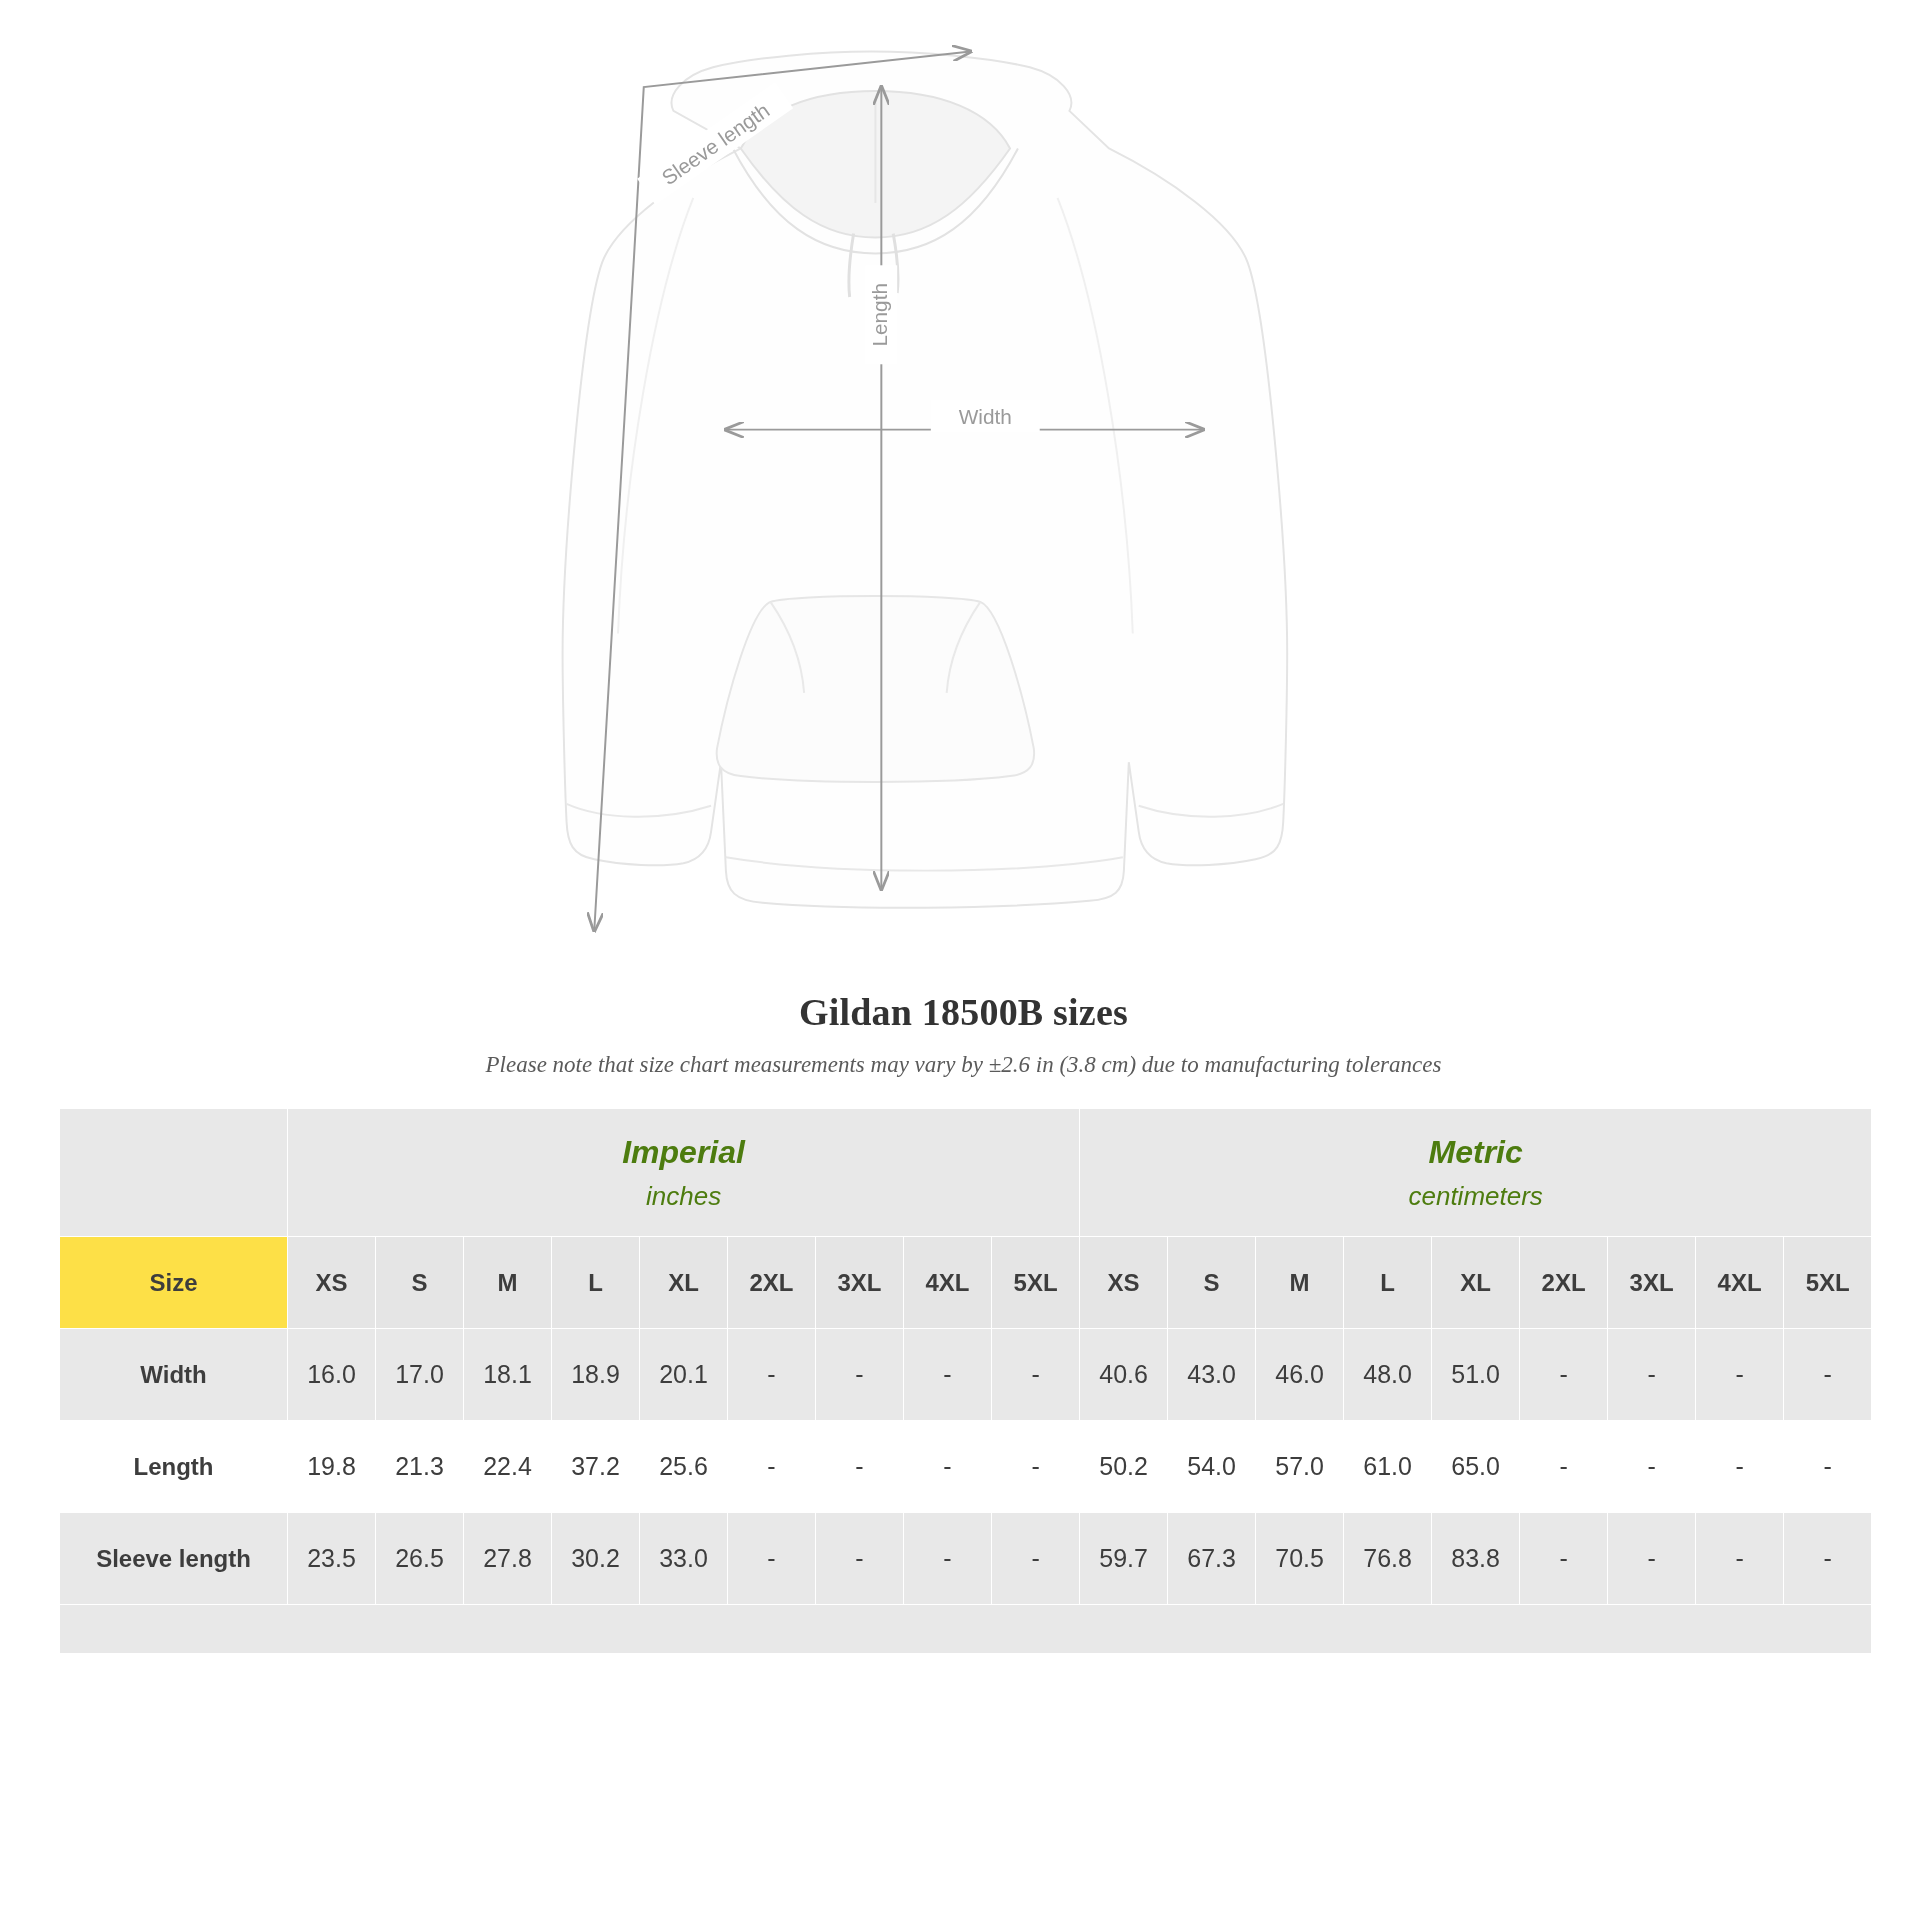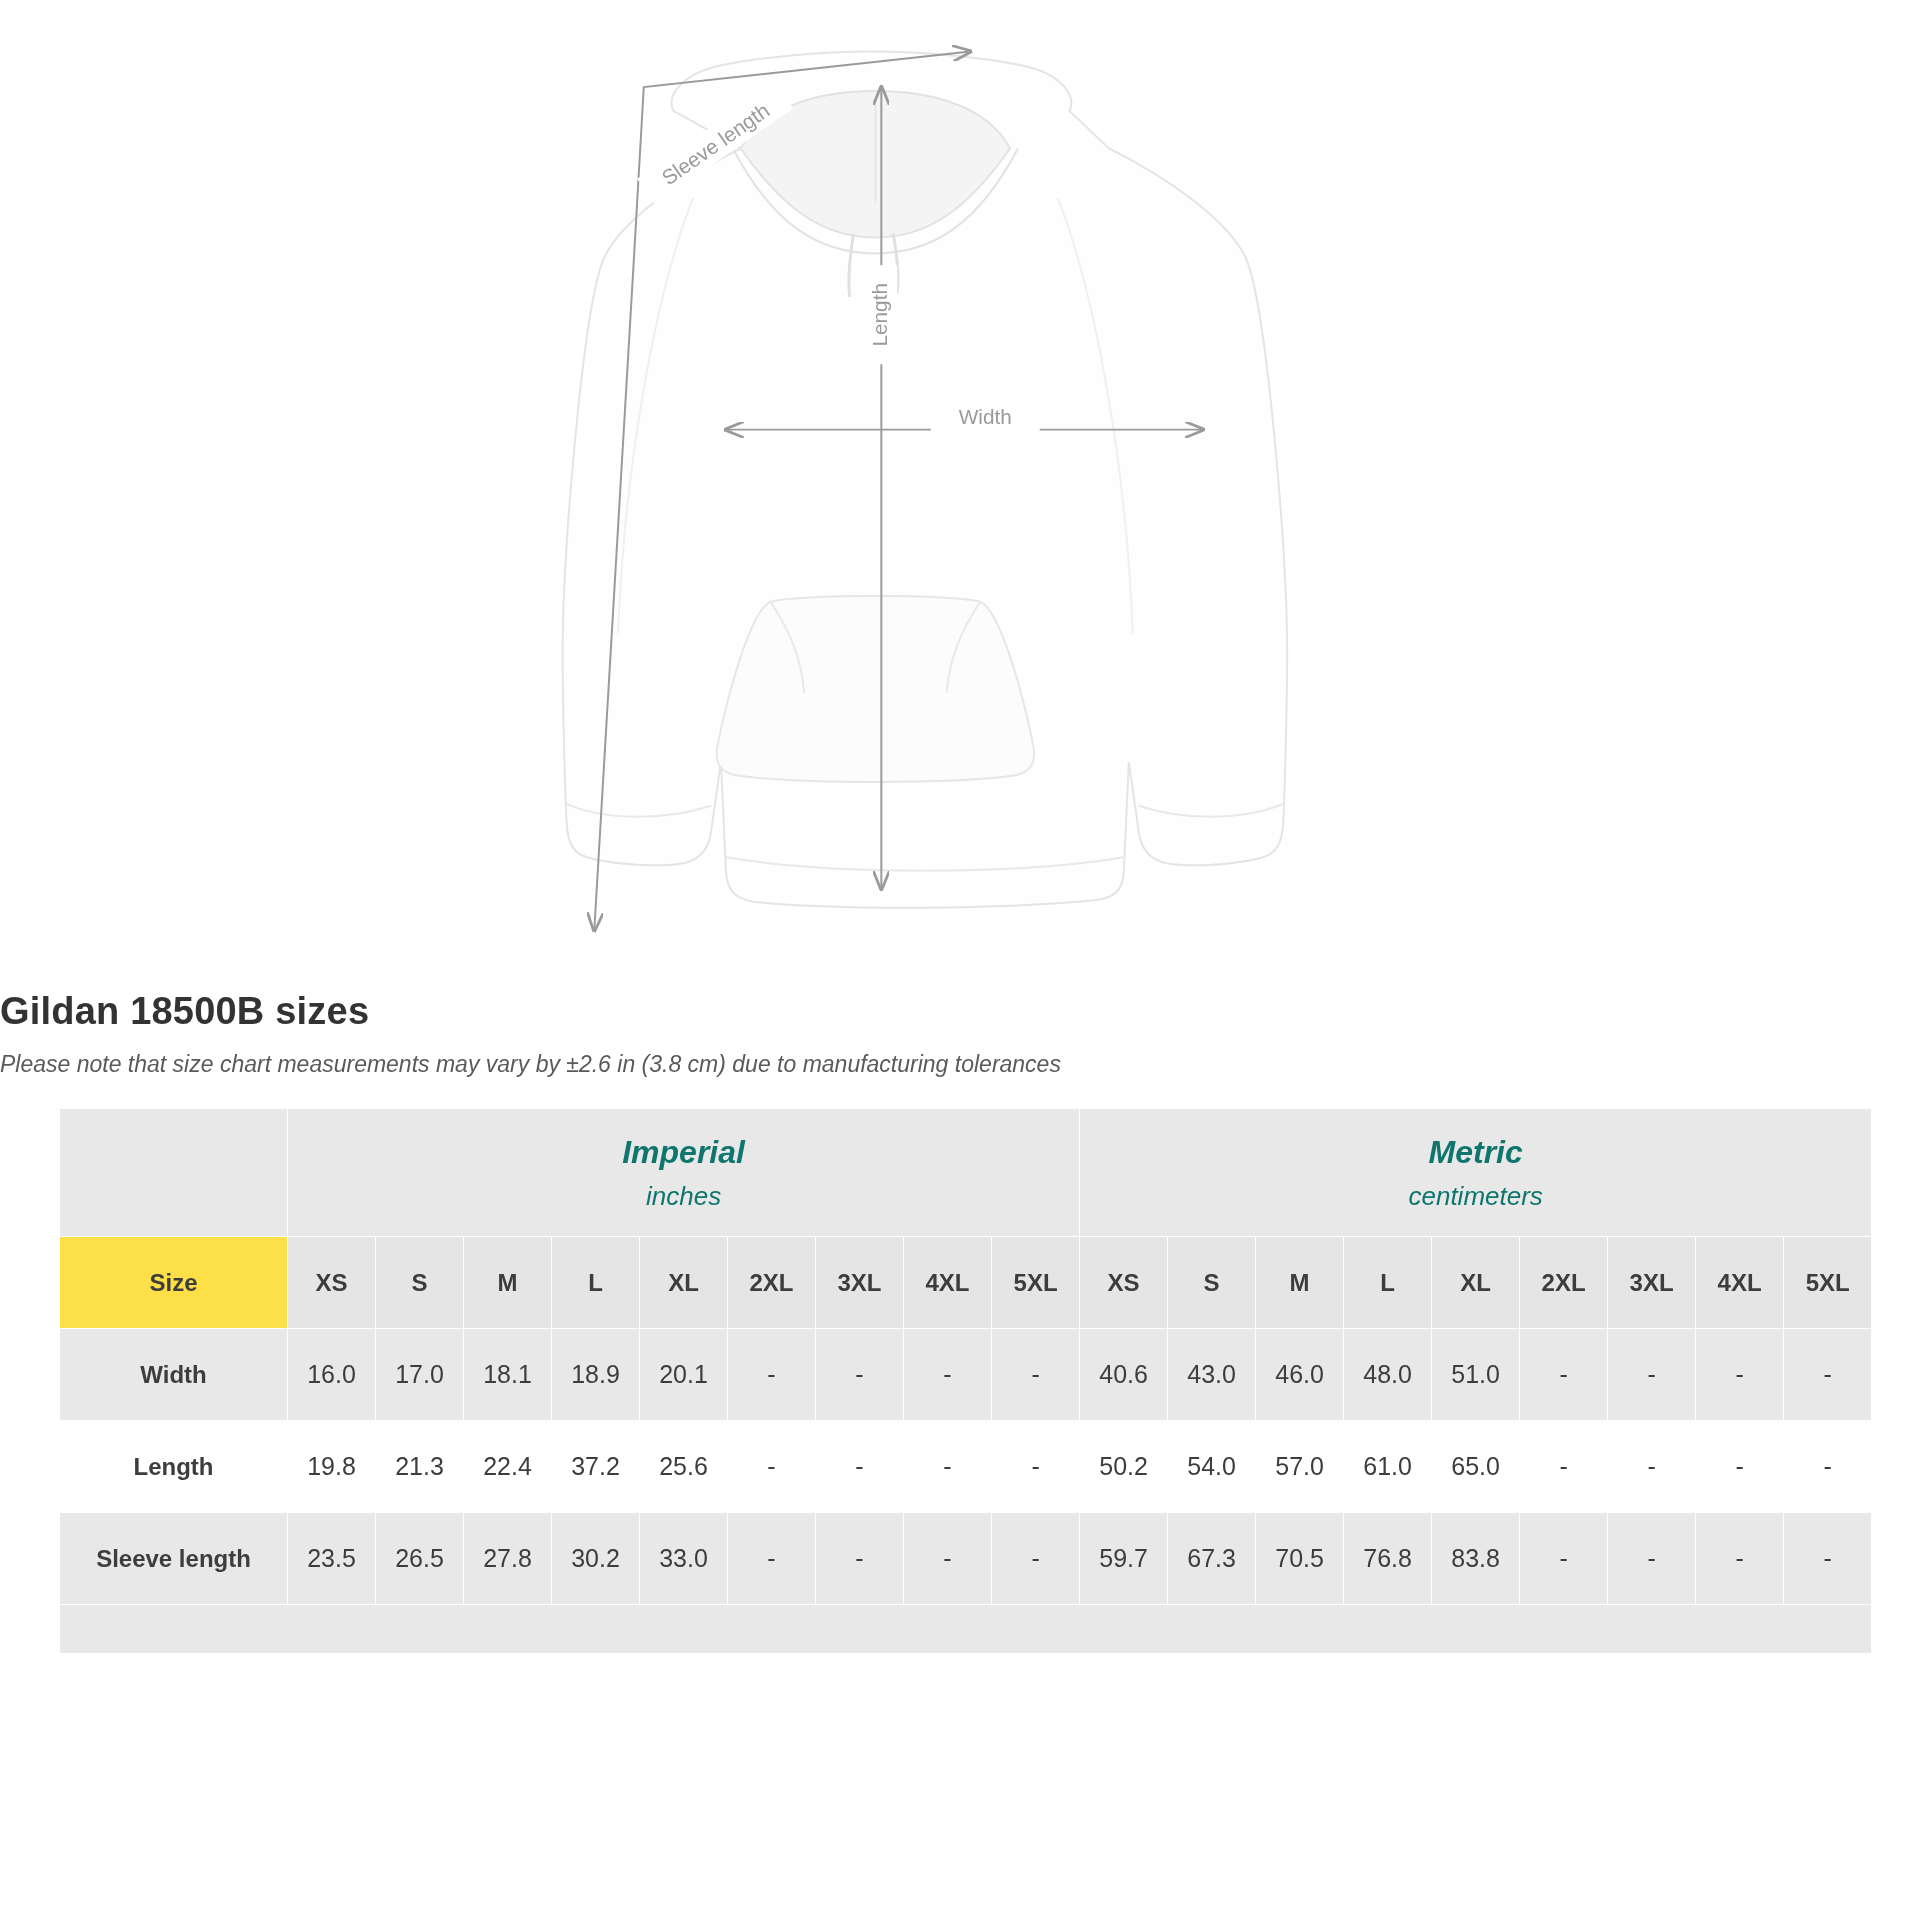--- a/index.html
+++ b/index.html
@@ -26,22 +26,23 @@
     position: relative;
     width: 1927px;
     height: 980px;
   }
   .illustration svg {
     display: block;
   }
 
   
   .title-block {
-    text-align: left;
+    text-align: center;
     margin-top: 10px;
+    font-family: Liberation Serif, serif;
   }
   .chart-title {
     font-size: 38px;
     font-weight: bold;
     color: #333333;
     letter-spacing: 0.2px;
   }
   .chart-note {
     margin-top: 18px;
     font-size: 23px;
@@ -60,21 +61,21 @@
   }
   table.size-table td, table.size-table th {
     border: 1px solid #ffffff;
     padding: 0;
     text-align: center;
     vertical-align: middle;
   }
   .unit-head {
     background: #e8e8e8;
     height: 127px;
-    color: #0f766e;
+    color: #4d7c0f;
   }
   .unit-head .unit-name {
     font-size: 32px;
     font-weight: bold;
     font-style: italic;
   }
   .unit-head .unit-sub {
     font-size: 26px;
     font-style: italic;
     margin-top: 10px;

